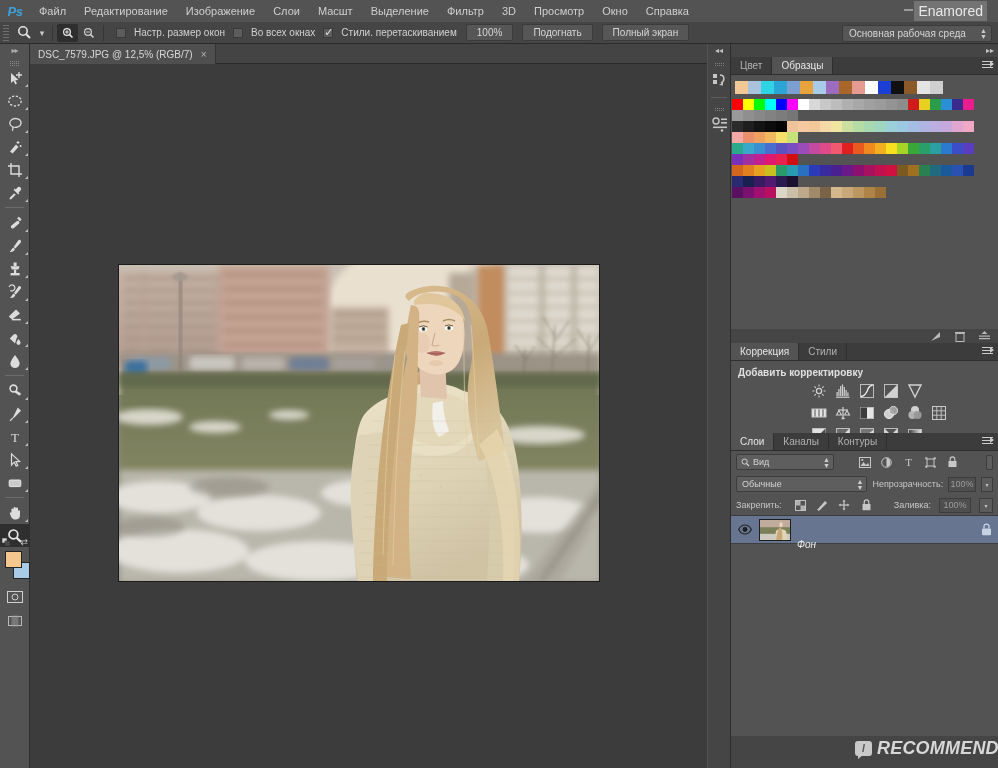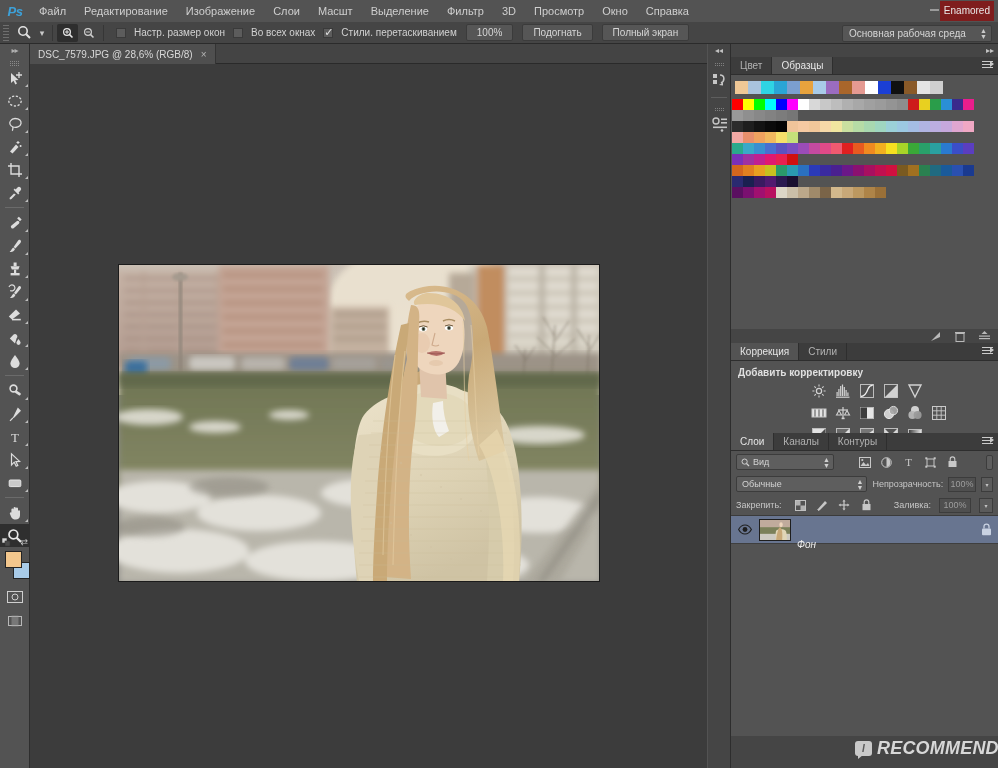--- a/index.html
+++ b/index.html
@@ -20,23 +20,23 @@
   .ps-logo {
     width: 30px; height: 33px; display: flex; align-items: center; justify-content: center;
     color: #3da1d9; font-size: 13px; font-weight: bold; font-style: italic;
     letter-spacing: -0.5px;
   }
   .menu-item {
     padding: 0 9px; height: 22px; line-height: 22px;
     color: #cfcfcf; font-size: 11px; white-space: nowrap; cursor: default;
   }
   .win-label {
-    position: absolute; right: 4px; top: 1px;
-    color: #e8e8e8; font-size: 10px; line-height: 20px;
-    padding: 0 4px; background: #7f1d1d;
+    position: absolute; right: 11px; top: 1px;
+    color: #e8e8e8; font-size: 14px; line-height: 20px;
+    padding: 0 4px; background: #737373;
   }
   .win-label::before {
     content: ""; position: absolute; left: -10px; top: 8px;
     width: 9px; height: 2px; background: #9a9a9a;
   }
   .win-label-x {
     position: absolute; right: 26px; top: 1px; color: #c8c8c8; font-size: 9px;
   }
 
   
@@ -364,21 +364,21 @@
         <div class="ob-push">Полный экран</div>
       </div>
     <div class="ws-select">
       <span>Основная рабочая среда</span>
       <span class="ws-arrows">▲<br>▼</span>
     </div>
   </div>
 
   <div class="tabbar">
     <div class="doctab">
-      <span class="t">DSC_7579.JPG @ 28,6% (RGB/8)</span>
+      <span class="t">DSC_7579.JPG @ 12,5% (RGB/7)</span>
       <span class="x">×</span>
     </div>
   </div>
 
   <div class="toolbar">
     <div class="tb-grip">▸▸</div>
     <div class="tb-dots">
         <i></i>
         <i></i>
         <i></i>

